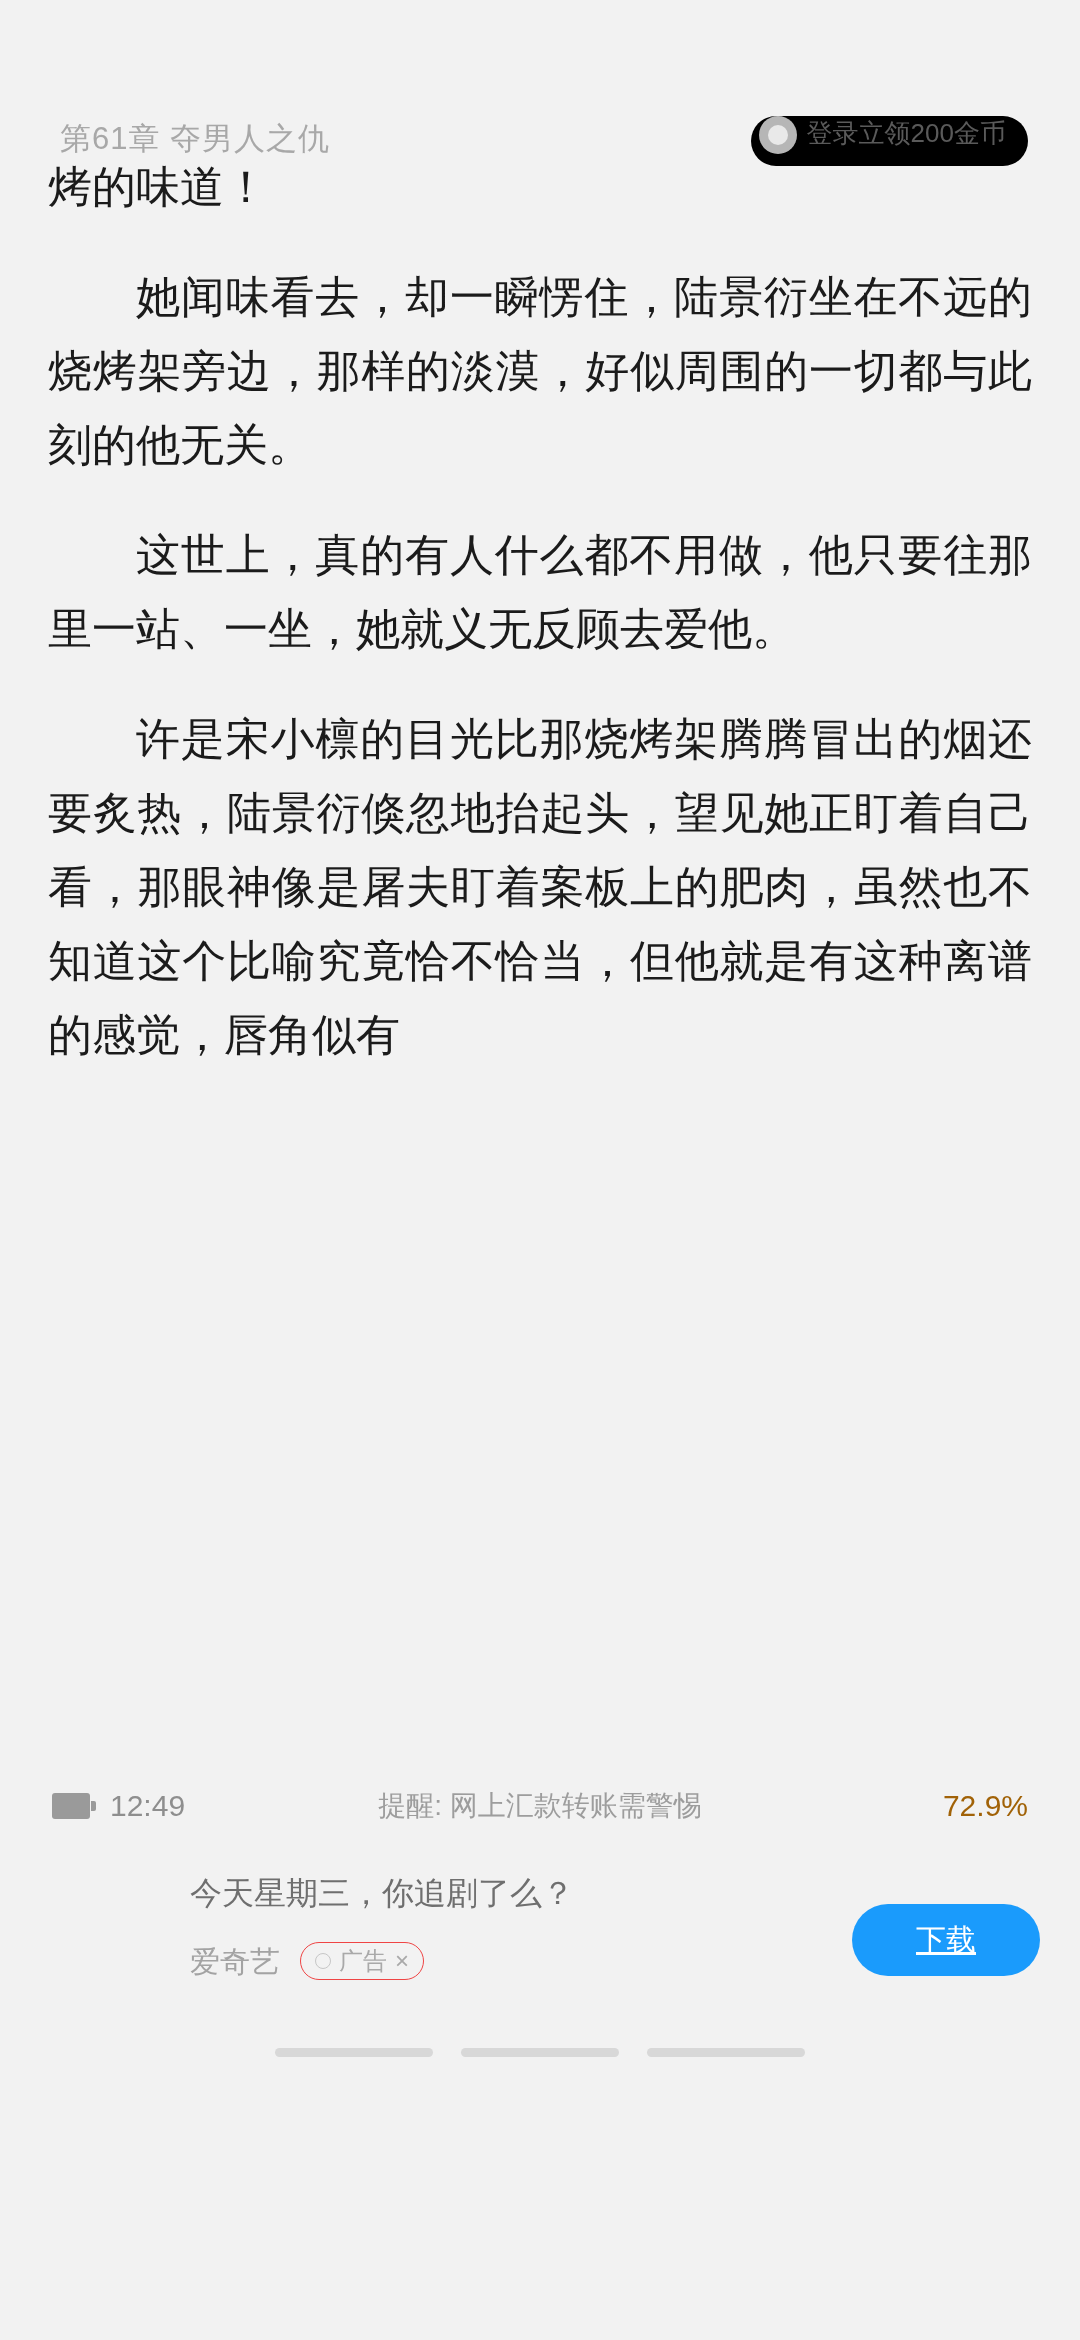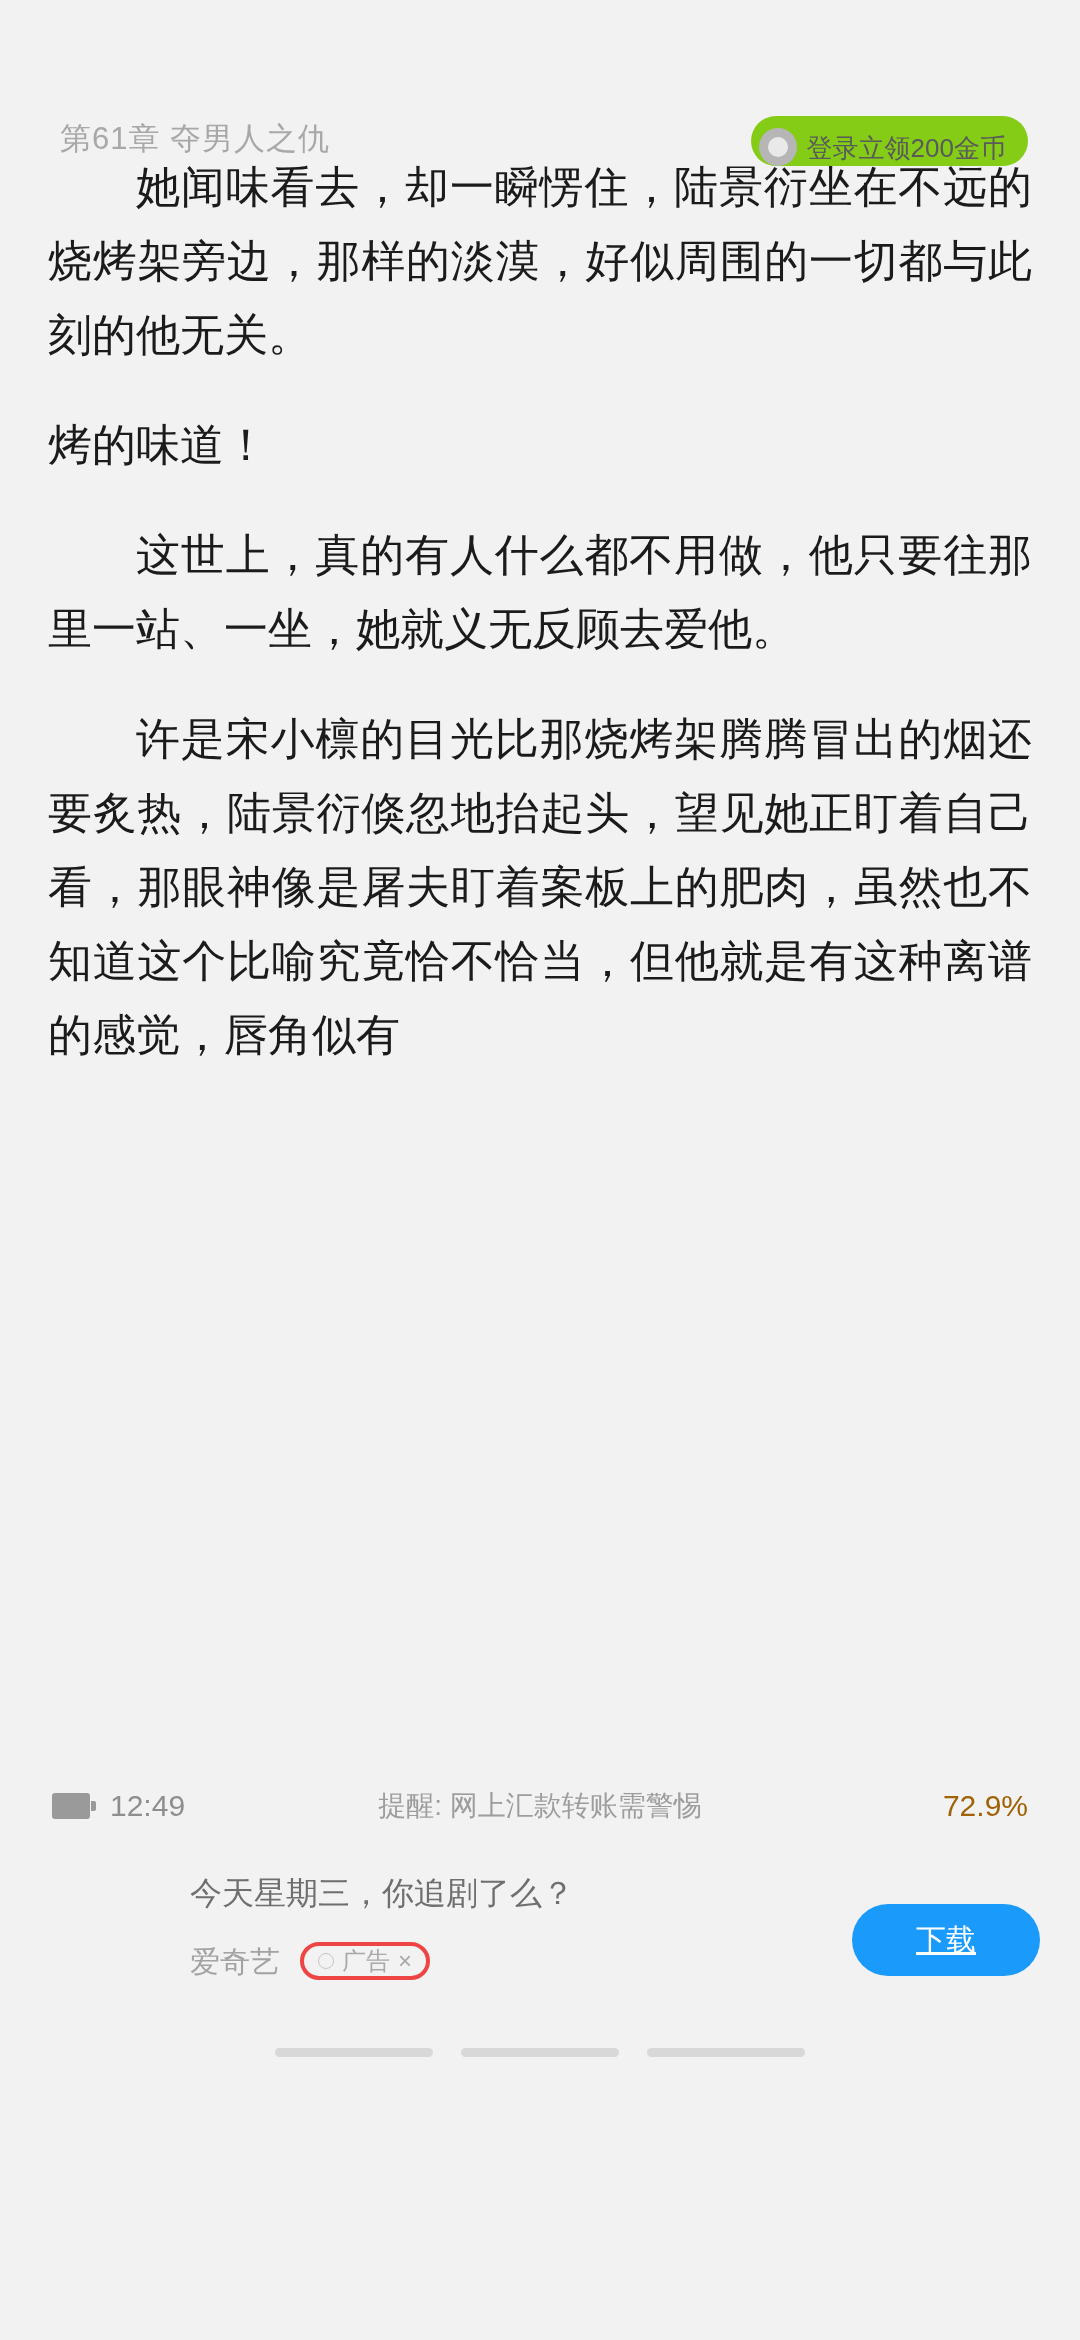--- a/index.html
+++ b/index.html
@@ -32,24 +32,24 @@
     font-size: 31px;
     color: #a8a8a8;
     letter-spacing: 1px;
     white-space: nowrap;
   }
   .coin-pill {
     position: absolute;
     right: 52px;
     top: 116px;
     height: 50px;
-    background: #84cc16;
+    background: #000000;
     border-radius: 25px;
     display: flex;
-    align-items: flex-end;
+    align-items: flex-start;
     padding: 0 22px 0 8px;
   }
   .coin-icon {
     width: 38px;
     height: 38px;
     border-radius: 50%;
     background: #b6b6b6;
     position: relative;
     margin-right: 10px;
     flex: 0 0 38px;
@@ -152,21 +152,21 @@
     margin-left: 150px;
   }
   .ad-brand {
     font-size: 30px;
     color: #a3a3a3;
     margin-right: 20px;
   }
   .ad-tag {
     display: inline-flex;
     align-items: center;
-    border: 4px solid #ef4444;
+    border: 1px solid #ef4444;
     border-radius: 20px;
     height: 38px;
     padding: 0 14px;
     font-size: 24px;
     color: #a9a9a9;
     gap: 8px;
   }
   .ad-tag .dot {
     width: 16px; height: 16px;
     border-radius: 50%;
@@ -214,22 +214,22 @@
 
   <div class="header">
     <div class="chapter-title">第61章 夺男人之仇</div>
     <div class="coin-pill">
       <span class="coin-icon"></span>
       <span class="coin-label">登录立领200金币</span>
     </div>
   </div>
 
   <div class="content">
+    <p class="para">烤的味道！</p>
     <p class="para indent">她闻味看去，却一瞬愣住，陆景衍坐在不远的烧烤架旁边，那样的淡漠，好似周围的一切都与此刻的他无关。</p>
-    <p class="para">烤的味道！</p>
     <p class="para indent">这世上，真的有人什么都不用做，他只要往那里一站、一坐，她就义无反顾去爱他。</p>
     <p class="para indent">许是宋小檩的目光比那烧烤架腾腾冒出的烟还要炙热，陆景衍倏忽地抬起头，望见她正盯着自己看，那眼神像是屠夫盯着案板上的肥肉，虽然也不知道这个比喻究竟恰不恰当，但他就是有这种离谱的感觉，唇角似有</p>
   </div>
 
   <div class="status-bar">
     <span class="battery">
       <span class="battery-body"></span>
       <span class="battery-tip"></span>
     </span>
     <span class="clock">12:49</span>

